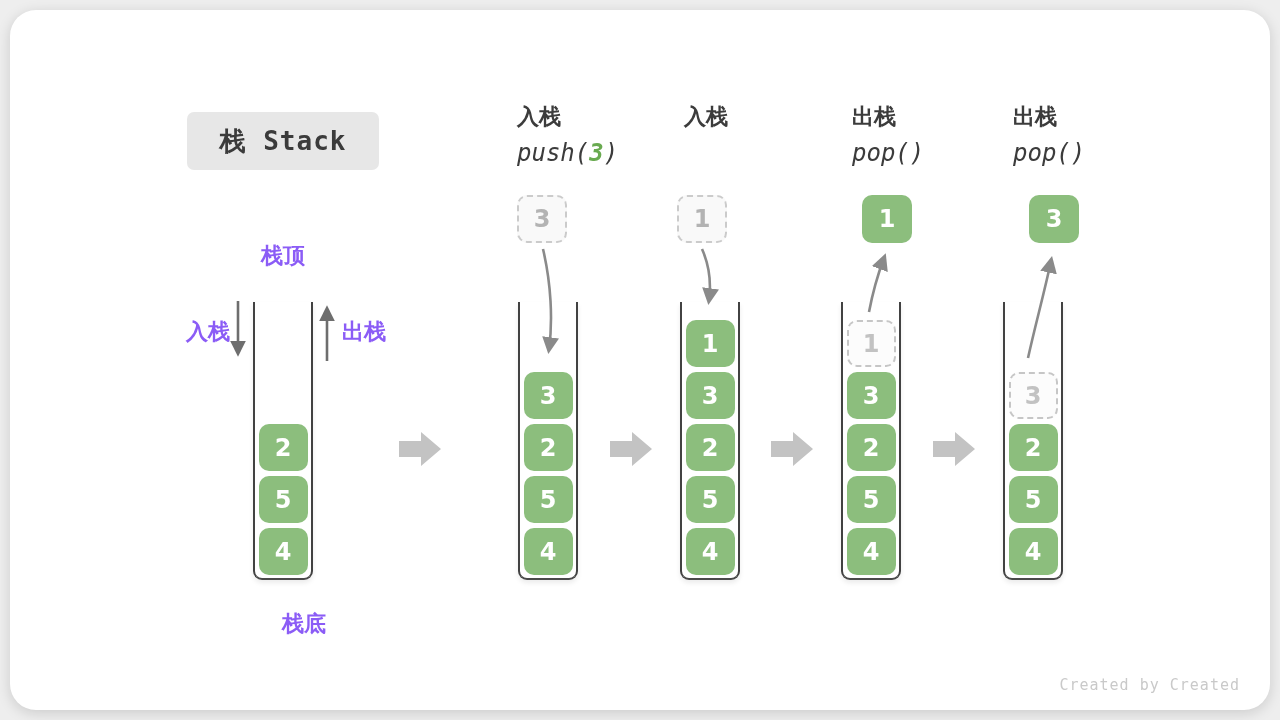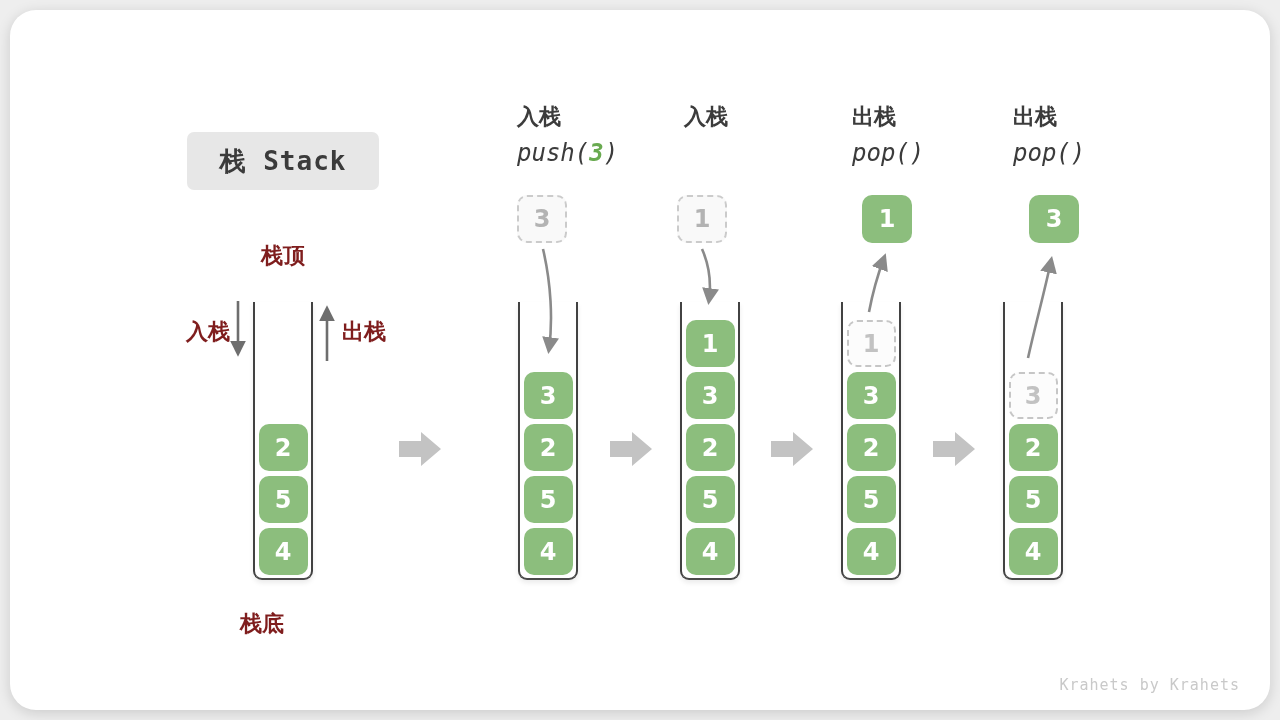--- a/index.html
+++ b/index.html
@@ -14,21 +14,21 @@
     background:#ffffff;border-radius:26px;
     box-shadow:0 3px 14px rgba(0,0,0,.15);
   }
 
   
   .title-box{
     position:absolute;left:187px;top:112px;width:192px;height:58px;
     background:#e7e7e7;border-radius:7px;
     display:flex;align-items:center;justify-content:center;
     font-family:"DejaVu Sans Mono","Liberation Mono",monospace;
-    font-size:26px;font-weight:700;color:#3b3b3b;letter-spacing:1px;margin-top:20px;
+    font-size:26px;font-weight:700;color:#3b3b3b;letter-spacing:1px;
   }
 
   
   .op-header{position:absolute;top:106px;width:170px;}
   .op-header .op-label{font-size:22px;font-weight:700;color:#3c3c3c;line-height:1;}
   .op-header .op-code{
     margin-top:13px;line-height:1;
     font-family:"DejaVu Sans Mono","Liberation Mono",monospace;
     font-size:24px;color:#3c3c3c;font-style:italic;
   }
@@ -64,23 +64,23 @@
   }
   .float-box.dashed{border:2px dashed #cbcbcb;background:#f9f9f9;color:#b3b3b3;}
   .float-box.solid{background:#8cbe7d;color:#ffffff;}
   .f2{left:517px;} .f3{left:677px;} .f4{left:862px;} .f5{left:1029px;}
 
   
   .block-arrow{position:absolute;top:430px;width:42px;height:38px;}
   .ba1{left:399px;} .ba2{left:610px;} .ba3{left:771px;} .ba4{left:933px;}
 
   
-  .side-label{position:absolute;font-size:22px;font-weight:700;color:#7f1d1d;line-height:1;}
+  .side-label{position:absolute;font-size:22px;font-weight:700;color:#8b5cf6;line-height:1;}
   .lbl-top{left:240px;top:245px;width:86px;text-align:center;}
-  .lbl-bottom{left:240px;top:613px;width:86px;text-align:left;}
+  .lbl-bottom{left:240px;top:613px;width:86px;text-align:right;}
   .lbl-push{left:186px;top:321px;}
   .lbl-pop{left:342px;top:321px;}
 
   .credit{
     position:absolute;top:676px;right:40px;
     font-family:"DejaVu Sans Mono","Liberation Mono",monospace;
     font-size:15px;color:#c9c9c9;letter-spacing:1px;
   }
 
   .arrow-overlay{position:absolute;left:0;top:0;width:1280px;height:720px;pointer-events:none;}
@@ -185,14 +185,14 @@
     <path d="M238,301 L238,352" stroke="#6e6e6e" stroke-width="2.6" fill="none" marker-end="url(#ah-d)"></path>
     <path d="M327,361 L327,310" stroke="#6e6e6e" stroke-width="2.6" fill="none" marker-end="url(#ah-d)"></path>
 
     <path d="M543,249 C551,283 553,320 549,349" stroke="#8a8a8a" stroke-width="2.6" fill="none" marker-end="url(#ah-g)"></path>
     <path d="M702,249 C710,267 711,285 709,300" stroke="#8a8a8a" stroke-width="2.6" fill="none" marker-end="url(#ah-g)"></path>
 
     <path d="M869,312 C873,291 878,274 884,258" stroke="#8a8a8a" stroke-width="2.6" fill="none" marker-end="url(#ah-g)"></path>
     <path d="M1028,358 C1036,322 1044,294 1051,261" stroke="#8a8a8a" stroke-width="2.6" fill="none" marker-end="url(#ah-g)"></path>
   </svg>
 
-  <div class="credit">Krahets by Krahets</div>
+  <div class="credit">Created by Created</div>
 </div>
 
 </body></html>

